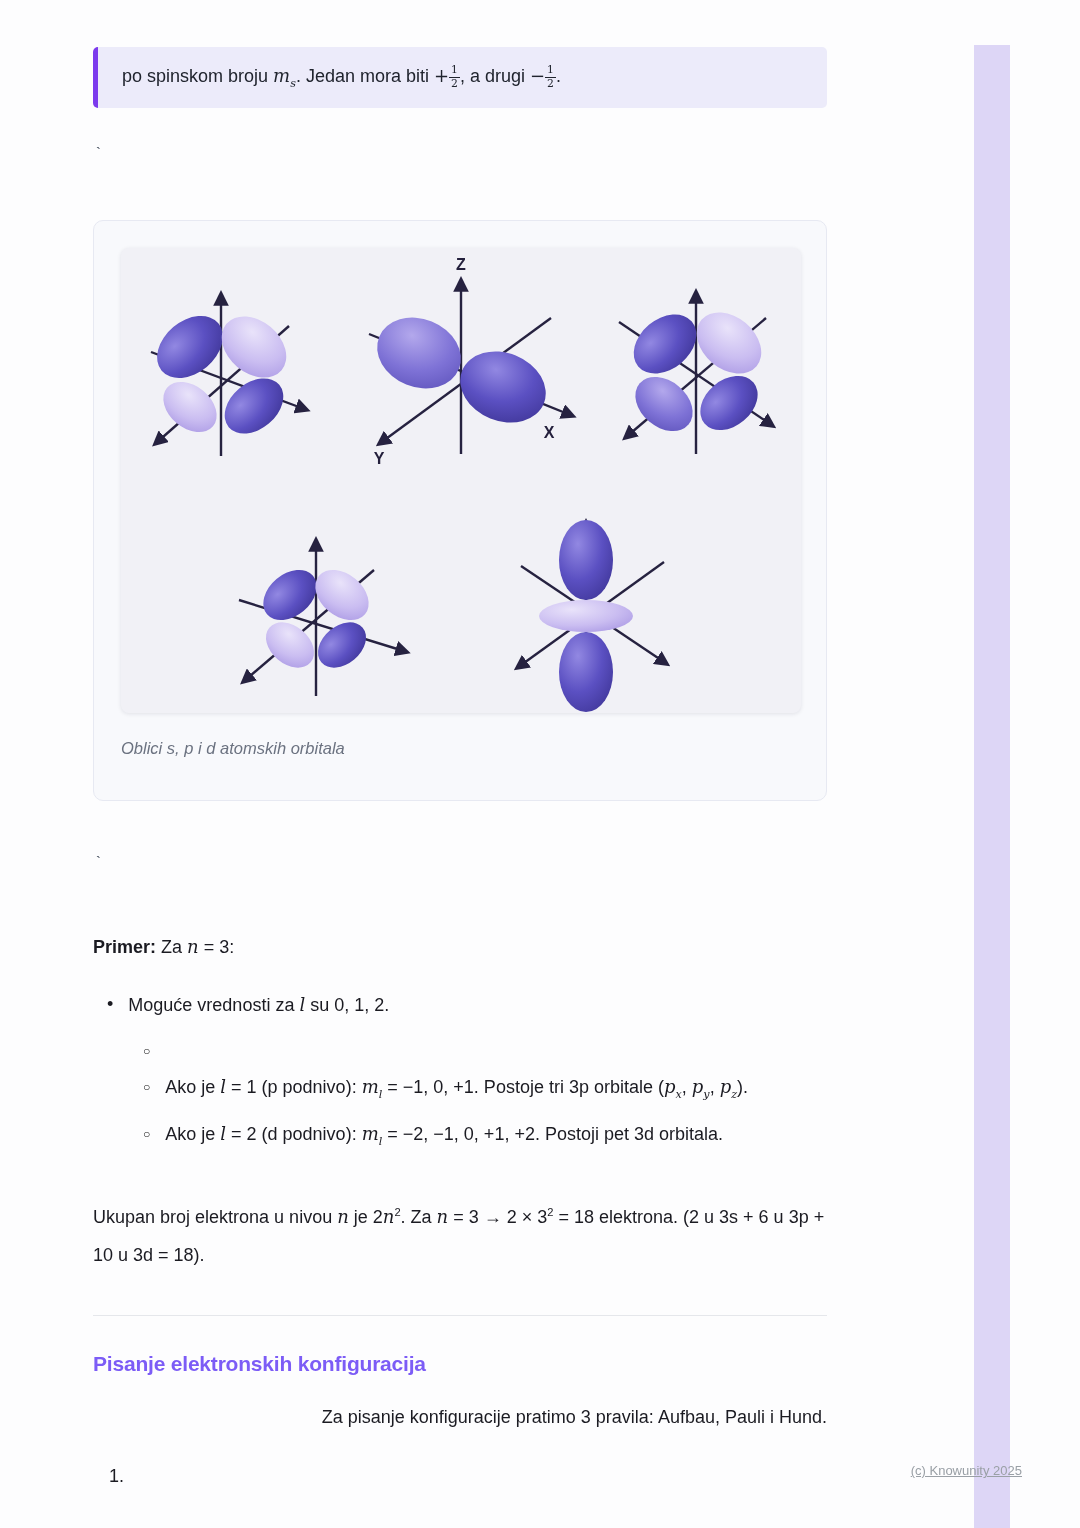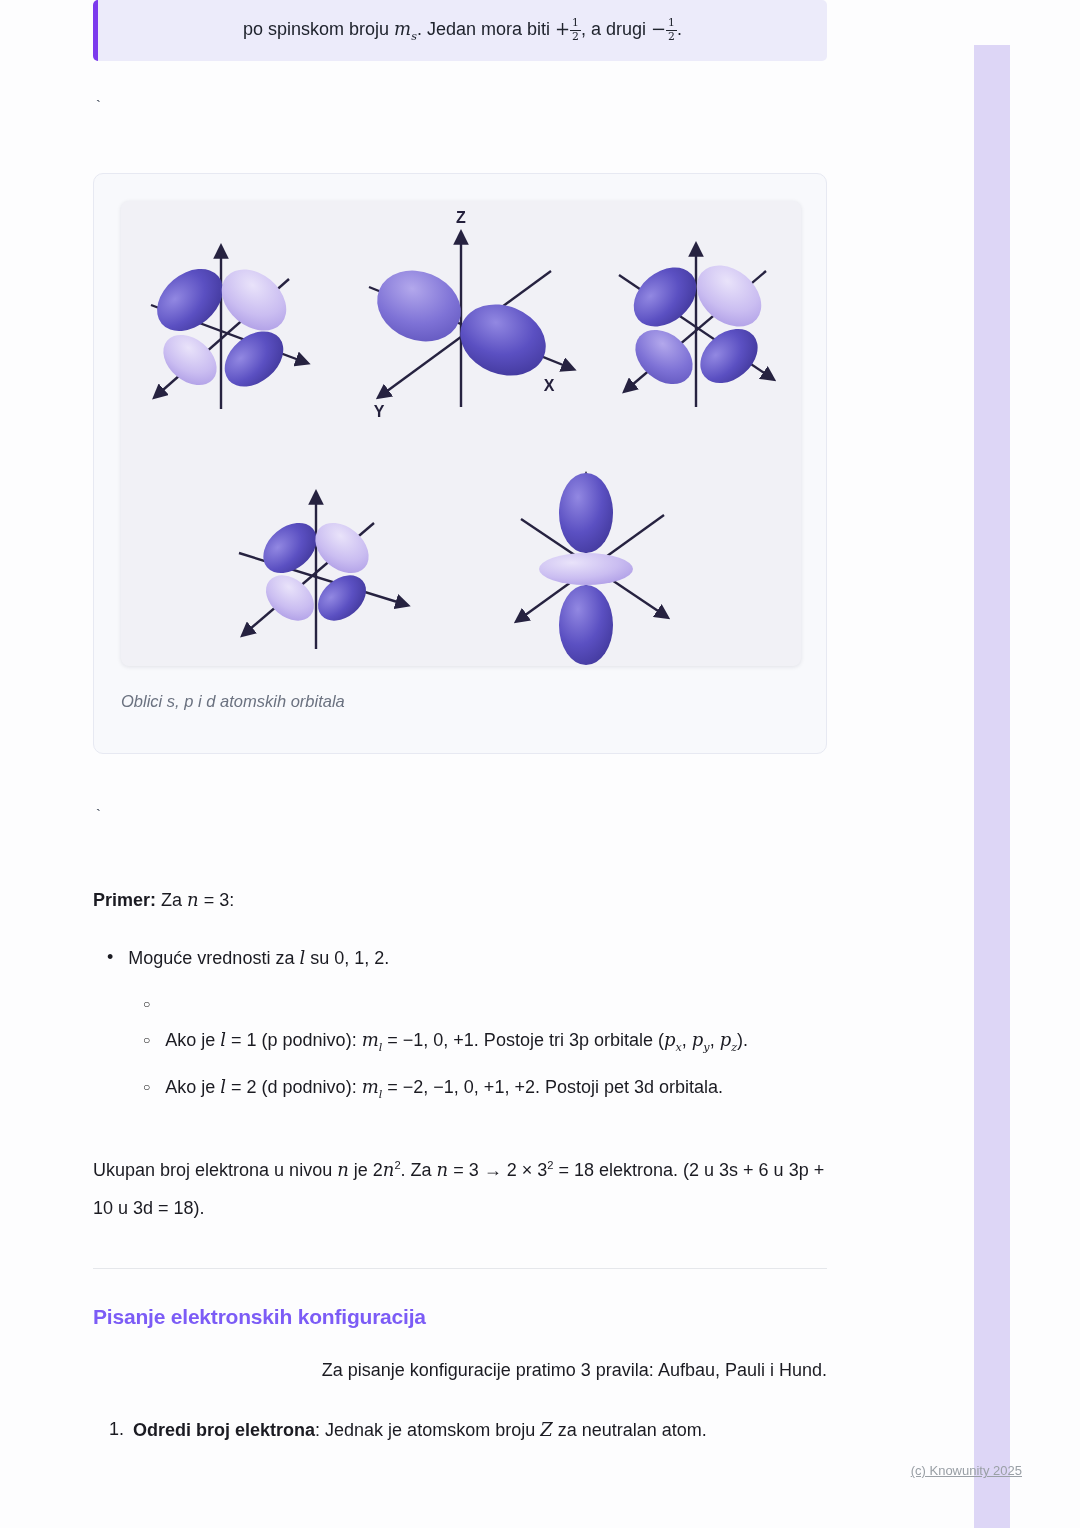--- a/index.html
+++ b/index.html
@@ -24,25 +24,26 @@
   .mm { font-family:"DejaVu Serif", serif; }
   sub { font-size:0.62em; }
   sup { font-size:0.62em; }
   .frac { display:inline-flex; flex-direction:column; align-items:center;
           vertical-align:middle; font-size:0.60em; line-height:1.12;
           font-style:normal; font-family:"DejaVu Serif", serif; }
   .frac .fn { border-bottom:1px solid currentColor; padding:0 2px; }
   .frac .fd { padding:0 2px; }
 
   .callout {
+    margin-top:47px;
     background:#ecebfa;
     border-left:5px solid #7c3aed;
     border-radius:5px;
     padding:16px 24px;
-    font-size:18px; line-height:1.45; color:#20242e;text-align:center;
+    font-size:18px; line-height:1.45; color:#20242e;
   }
   .stray { margin-top:36px; font-size:15px; color:#374151; padding-left:3px; height:20px; }
 
   .figure-card {
     margin-top:56px;
     background:#f8f9fc;
     border:1px solid #e7e9f2;
     border-radius:10px;
     padding:27px 27px 42px;
   }
@@ -207,18 +208,17 @@
   <p class="para">Ukupan broj elektrona u nivou <i class="mv">n</i> je 2<i class="mv">n</i><sup>2</sup>. Za <i class="mv">n</i> = 3 → 2 × 3<sup>2</sup> = 18 elektrona. (2 u 3s + 6 u 3p + 10 u 3d = 18).</p>
 
   <hr class="divider">
 
   <h2 class="section-heading">Pisanje elektronskih konfiguracija</h2>
 
   <p class="intro">Za pisanje konfiguracije pratimo 3 pravila: Aufbau, Pauli i Hund.</p>
 
   <div class="step">
     <span class="step-num">1.</span>
-    <span class="step-body"><strong>Odredi broj elektrona</strong>: Jednak je atomskom broju <i class="mv">Z</i> za neutralan atom.</span>
   </div>
 
 </div>
 
 <div class="footer">(c) Knowunity 2025</div>
 
 </body></html>

